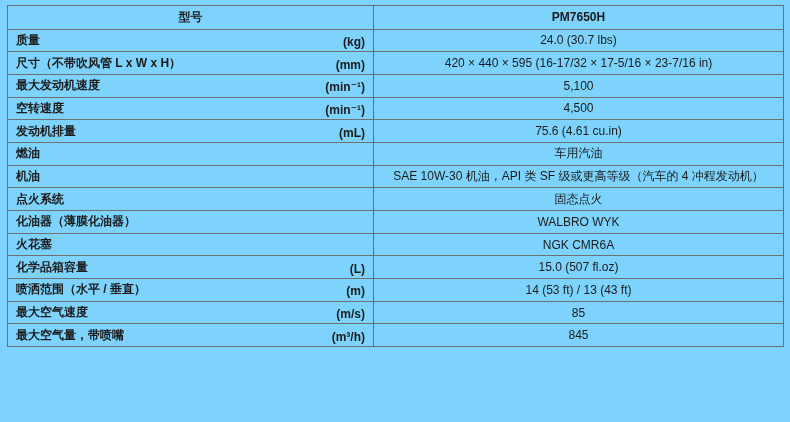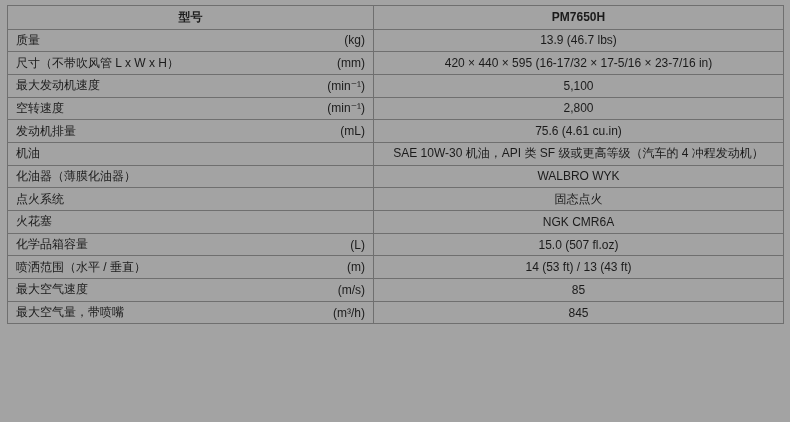--- a/index.html
+++ b/index.html
@@ -4,21 +4,21 @@
 <style>
   html, body {
     margin: 0;
     padding: 0;
     background: #ffffff;
   }
   .page {
     position: relative;
     width: 790px;
     height: 422px;
-    background: #a3a3a3;
+    background: #7dd3fc;
     overflow: hidden;
   }
   table.spec-table {
     position: absolute;
     left: 7px;
     top: 5px;
     width: 776px;
     border-collapse: collapse;
     table-layout: fixed;
     border: 1px solid #7d7d7d;
@@ -37,22 +37,23 @@
     vertical-align: middle;
   }
   .spec-table th {
     font-weight: bold;
     text-align: center;
     height: 22.5px;
   }
   .label-wrap {
     display: flex;
     justify-content: space-between;
-    align-items: center;
+    align-items: flex-end;
     width: 100%;
+    font-weight: bold;
   }
   .label-text {
     text-align: left;
   }
   .unit-text {
     text-align: right;
     padding-left: 6px;
   }
   .value-cell {
     text-align: center;
@@ -74,21 +75,21 @@
       </tr>
     </thead>
     <tbody>
       <tr>
         <td>
             <div class="label-wrap">
               <span class="label-text">质量</span>
               <span class="unit-text">(kg)</span>
             </div>
           </td>
-        <td class="value-cell">13.9 (46.7 lbs)</td>
+        <td class="value-cell">24.0 (30.7 lbs)</td>
       </tr>
       <tr>
         <td>
             <div class="label-wrap">
               <span class="label-text">尺寸（不带吹风管 L x W x H）</span>
               <span class="unit-text">(mm)</span>
             </div>
           </td>
         <td class="value-cell">420 × 440 × 595 (16-17/32 × 17-5/16 × 23-7/16 in)</td>
       </tr>
@@ -101,57 +102,66 @@
           </td>
         <td class="value-cell">5,100</td>
       </tr>
       <tr>
         <td>
             <div class="label-wrap">
               <span class="label-text">空转速度</span>
               <span class="unit-text">(min⁻¹)</span>
             </div>
           </td>
-        <td class="value-cell">2,800</td>
+        <td class="value-cell">4,500</td>
       </tr>
       <tr>
         <td>
             <div class="label-wrap">
               <span class="label-text">发动机排量</span>
               <span class="unit-text">(mL)</span>
             </div>
           </td>
         <td class="value-cell">75.6 (4.61 cu.in)</td>
       </tr>
       <tr>
         <td>
             <div class="label-wrap">
+              <span class="label-text">燃油</span>
+              <span class="unit-text"></span>
+            </div>
+          </td>
+        <td class="value-cell">车用汽油</td>
+      </tr>
+      <tr>
+        <td>
+            <div class="label-wrap">
               <span class="label-text">机油</span>
               <span class="unit-text"></span>
             </div>
           </td>
         <td class="value-cell">SAE 10W-30 机油，API 类 SF 级或更高等级（汽车的 4 冲程发动机）</td>
       </tr>
       <tr>
         <td>
             <div class="label-wrap">
+              <span class="label-text">点火系统</span>
+              <span class="unit-text"></span>
+            </div>
+          </td>
+        <td class="value-cell">固态点火</td>
+      </tr>
+      <tr>
+        <td>
+            <div class="label-wrap">
               <span class="label-text">化油器（薄膜化油器）</span>
               <span class="unit-text"></span>
             </div>
           </td>
         <td class="value-cell">WALBRO WYK</td>
-      </tr>
-      <tr>
-        <td>
-            <div class="label-wrap">
-              <span class="label-text">点火系统</span>
-              <span class="unit-text"></span>
-            </div>
-          </td>
-        <td class="value-cell">固态点火</td>
       </tr>
       <tr>
         <td>
             <div class="label-wrap">
               <span class="label-text">火花塞</span>
               <span class="unit-text"></span>
             </div>
           </td>
         <td class="value-cell">NGK CMR6A</td>
       </tr>

